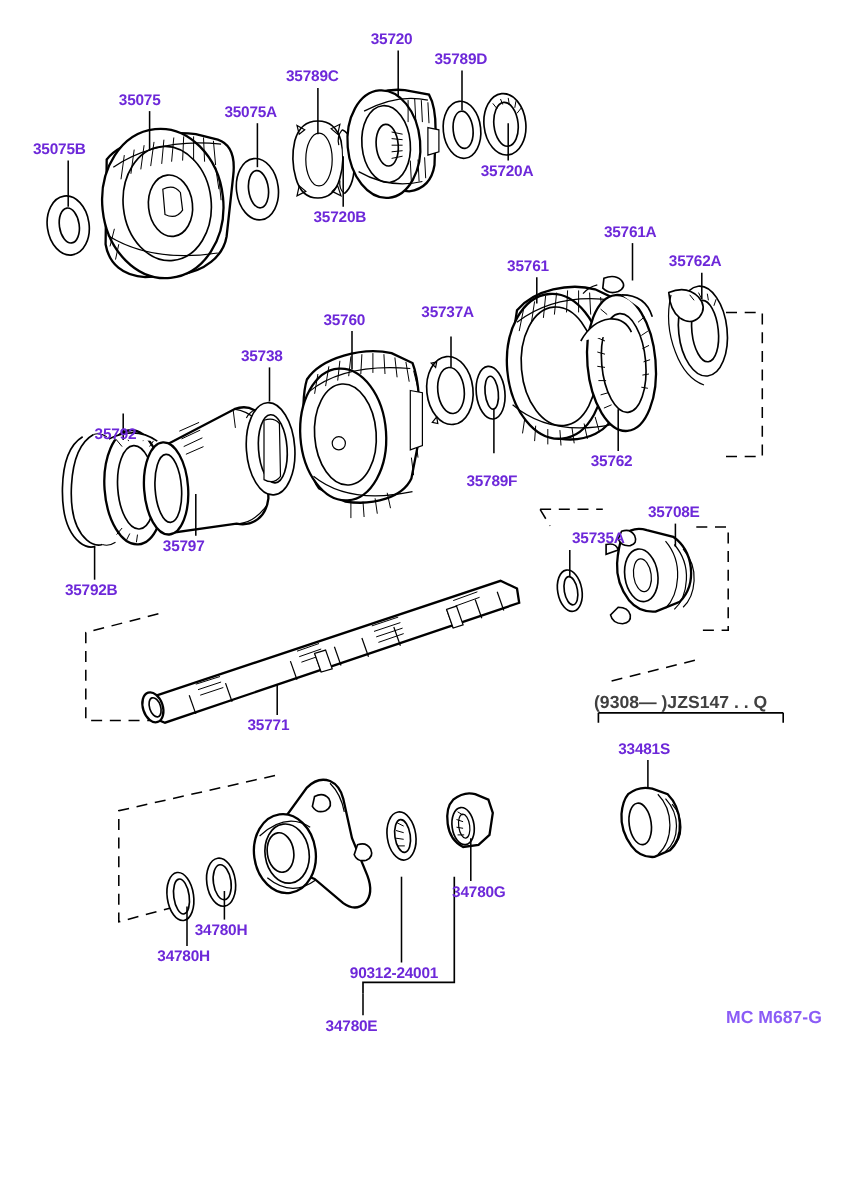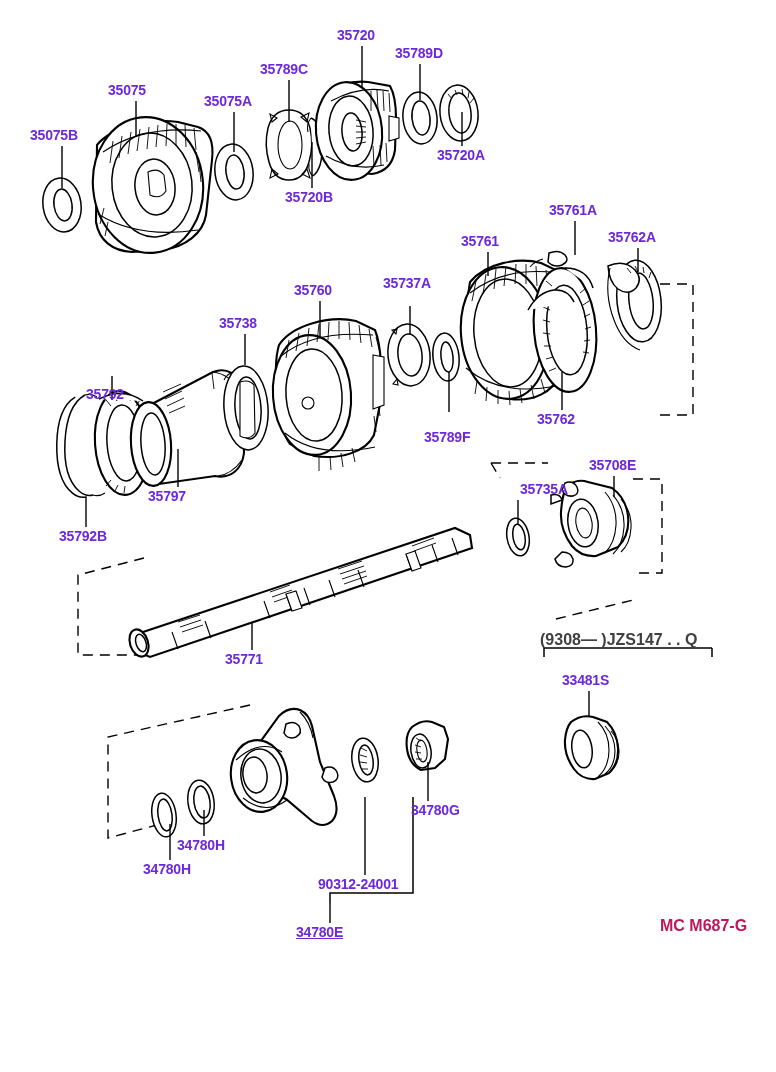--- a/index.html
+++ b/index.html
@@ -34,21 +34,21 @@
     letter-spacing: -0.2px;
     color: #6d28d9;
     white-space: nowrap;
     line-height: 1;
   }
   .diagcode {
     position: absolute;
     font-family: "Liberation Sans", sans-serif;
     font-size: 16px;
     font-weight: 700;
-    color: #be185d;
+    color: #8b5cf6;
     white-space: nowrap;
     line-height: 1;
   }
   .applic {
     position: absolute;
     font-family: "Liberation Sans", sans-serif;
     font-size: 16px;
     font-weight: 700;
     color: #404040;
     white-space: nowrap;
@@ -514,20 +514,20 @@
       <div class="lbl" style="left: 148px; top: 489px;">35797</div>
       <div class="lbl" style="left: 59px; top: 529px;">35792B</div>
       <div class="lbl" style="left: 225px; top: 652px;">35771</div>
       <div class="lbl" style="left: 480px; top: 482px; margin-left: 40px;">35735A</div>
       <div class="lbl" style="left: 589px; top: 458px;">35708E</div>
       <div class="lbl" style="left: 562px; top: 673px;">33481S</div>
       <div class="lbl" style="left: 143px; top: 862px;">34780H</div>
       <div class="lbl" style="left: 177px; top: 838px;">34780H</div>
       <div class="lbl" style="left: 411px; top: 803px;">34780G</div>
       <div class="lbl" style="left: 318px; top: 877px;">90312-24001</div>
-      <div class="lbl" style="left: 296px; top: 925px; text-decoration: underline;">34780E</div>
+      <div class="lbl" style="left: 296px; top: 925px;">34780E</div>
     </div>
 
   <div class="applic" style="left:540px; top:632px;">(9308—        )JZS147 . . Q</div>
 
   <div class="diagcode" style="left:660px; top:918px;">MC M687-G</div>
 
 </div>
 
 </body></html>

